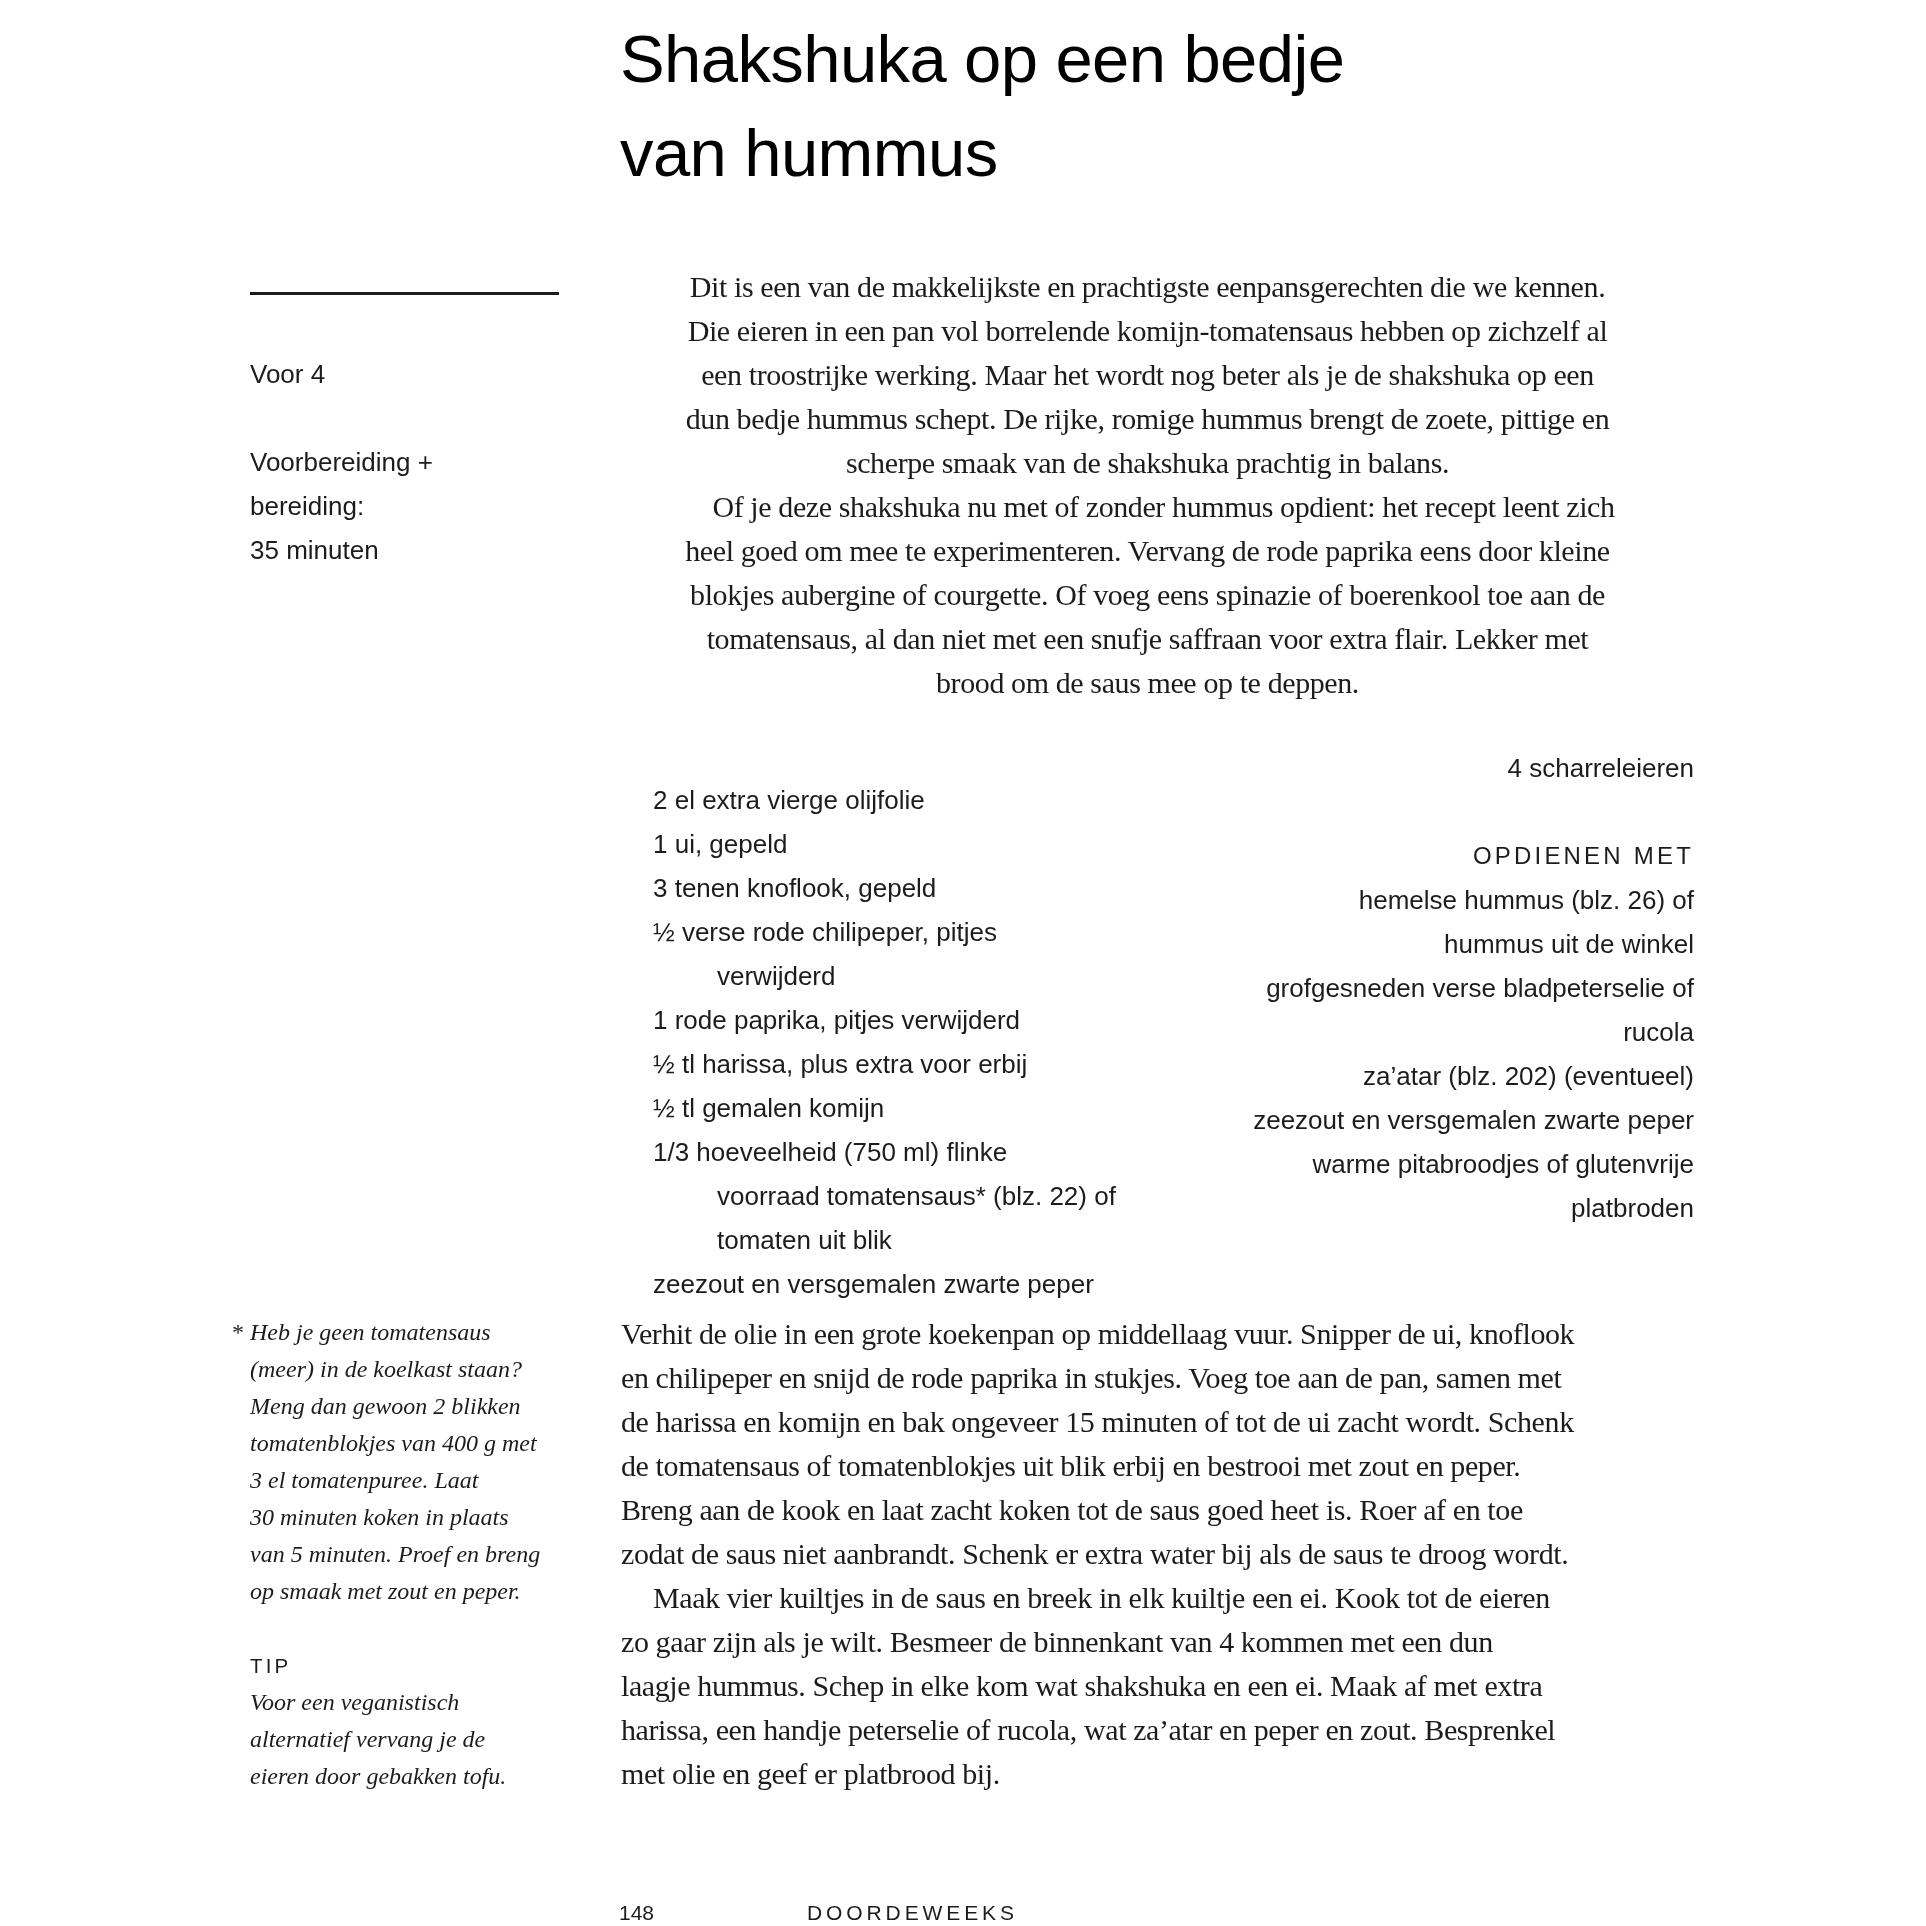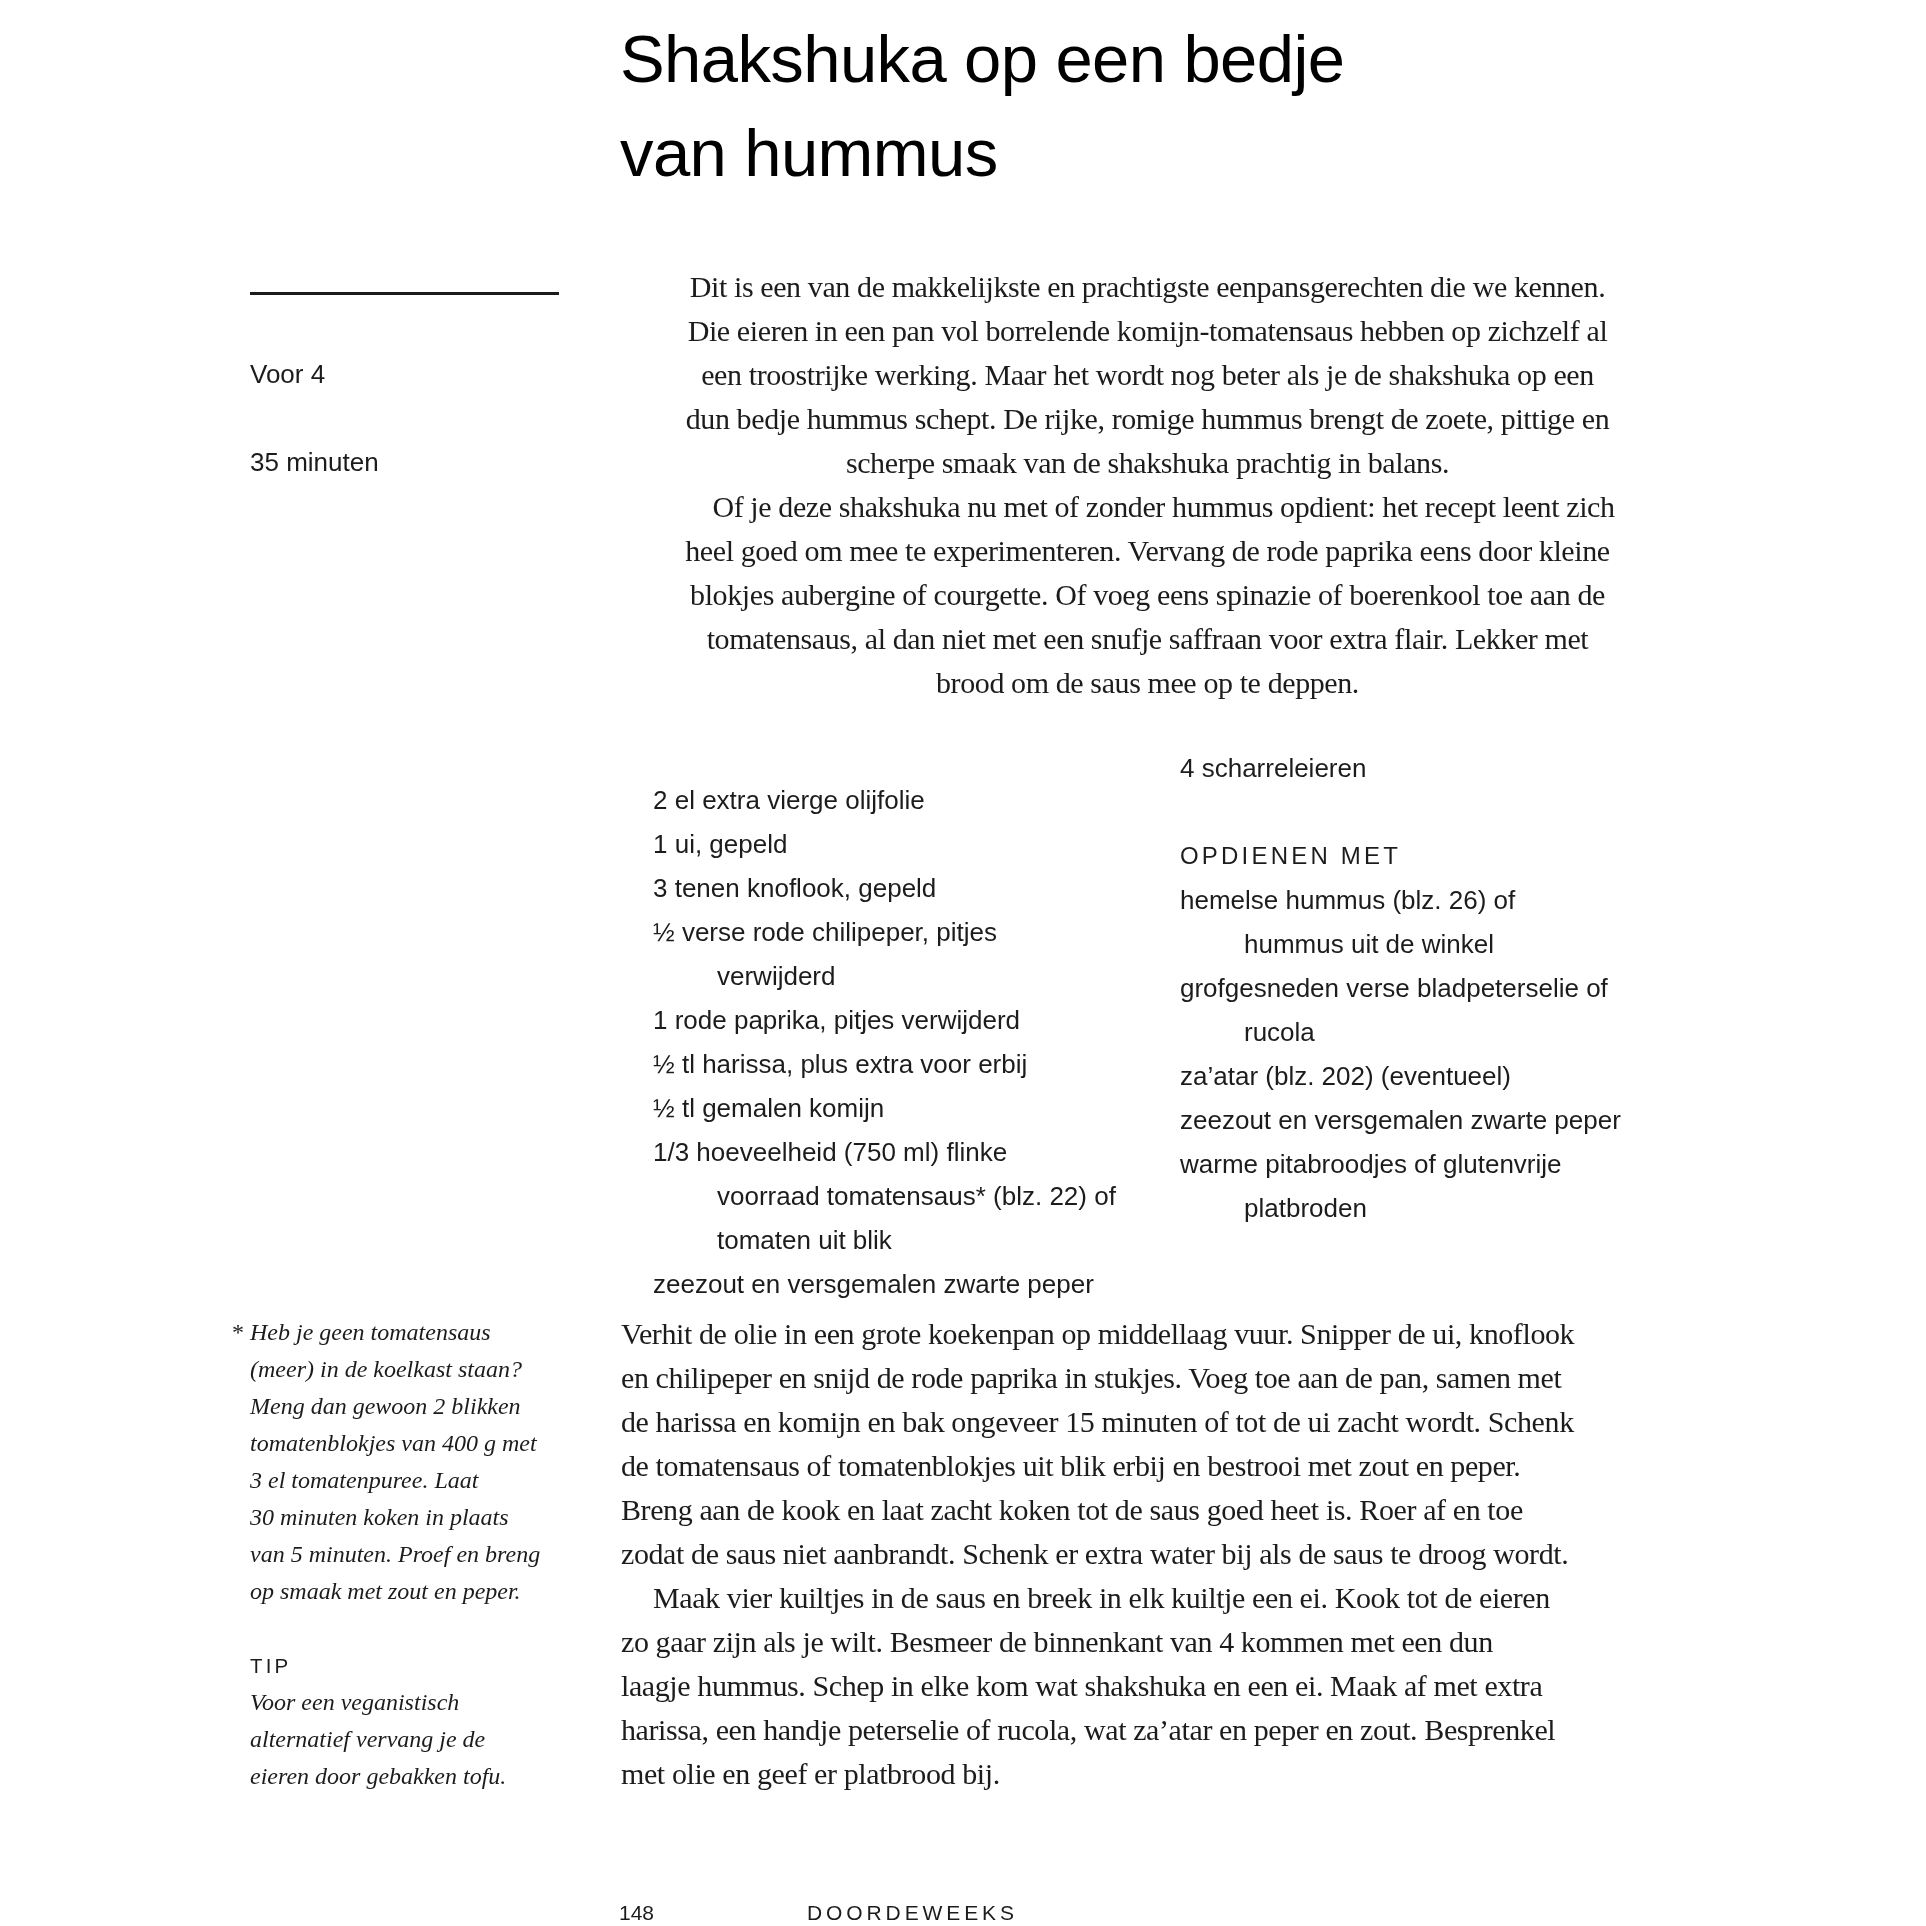--- a/index.html
+++ b/index.html
@@ -34,21 +34,21 @@
   .body-text .indent { padding-left: 32px; }
 
   .ingredients {
     font-family: "Liberation Sans", "DejaVu Sans", sans-serif;
     font-size: 26px; line-height: 44px; color: #1c1c1c;
     list-style: none; margin: 0; padding: 0;
   }
   .ingredients li { padding-left: 32px; text-indent: -32px; white-space: pre-line; }
   .ingredients .cont { display: block; padding-left: 32px; text-indent: 0; }
   .ing-col1 { left: 653px; top: 778px; width: 514px; }
-  .ing-col2 { left: 1180px; top: 746px; width: 514px; }
+  .ing-col2 { left: 1180px; top: 746px; width: 514px; text-align: right; }
   .section-head {
     font-family: "Liberation Sans", "DejaVu Sans", sans-serif;
     font-size: 24px; letter-spacing: 3.2px; line-height: 44px;
   }
   .spacer { height: 44px; }
 
   .footnote {
     left: 232px; width: 334px;
     font-family: "Liberation Serif", "DejaVu Serif", serif;
     font-style: italic; font-size: 24px; line-height: 37px; color: #1c1c1c;
@@ -76,20 +76,22 @@
 <h1 class="abs title">
   <span>Shakshuka op een bedje</span>
   <span>van hummus</span>
 </h1>
 
 <div class="abs rule"></div>
 
 <div class="abs meta" style="top:352px;">
   <div>Voor 4</div>
   <div style="height:44px;"></div>
+  <div>Voorbereiding +
+bereiding:</div>
   <div>35 minuten</div>
 </div>
 
 <div class="abs body-text" style="top:265px;text-align:center;">
   <p>
     <span class="line">Dit is een van de makkelijkste en prachtigste eenpansgerechten die we kennen.</span>
     <span class="line">Die eieren in een pan vol borrelende komijn-tomatensaus hebben op zichzelf al</span>
     <span class="line">een troostrijke werking. Maar het wordt nog beter als je de shakshuka op een</span>
     <span class="line">dun bedje hummus schept. De rijke, romige hummus brengt de zoete, pittige en</span>
     <span class="line">scherpe smaak van de shakshuka prachtig in balans.</span>

